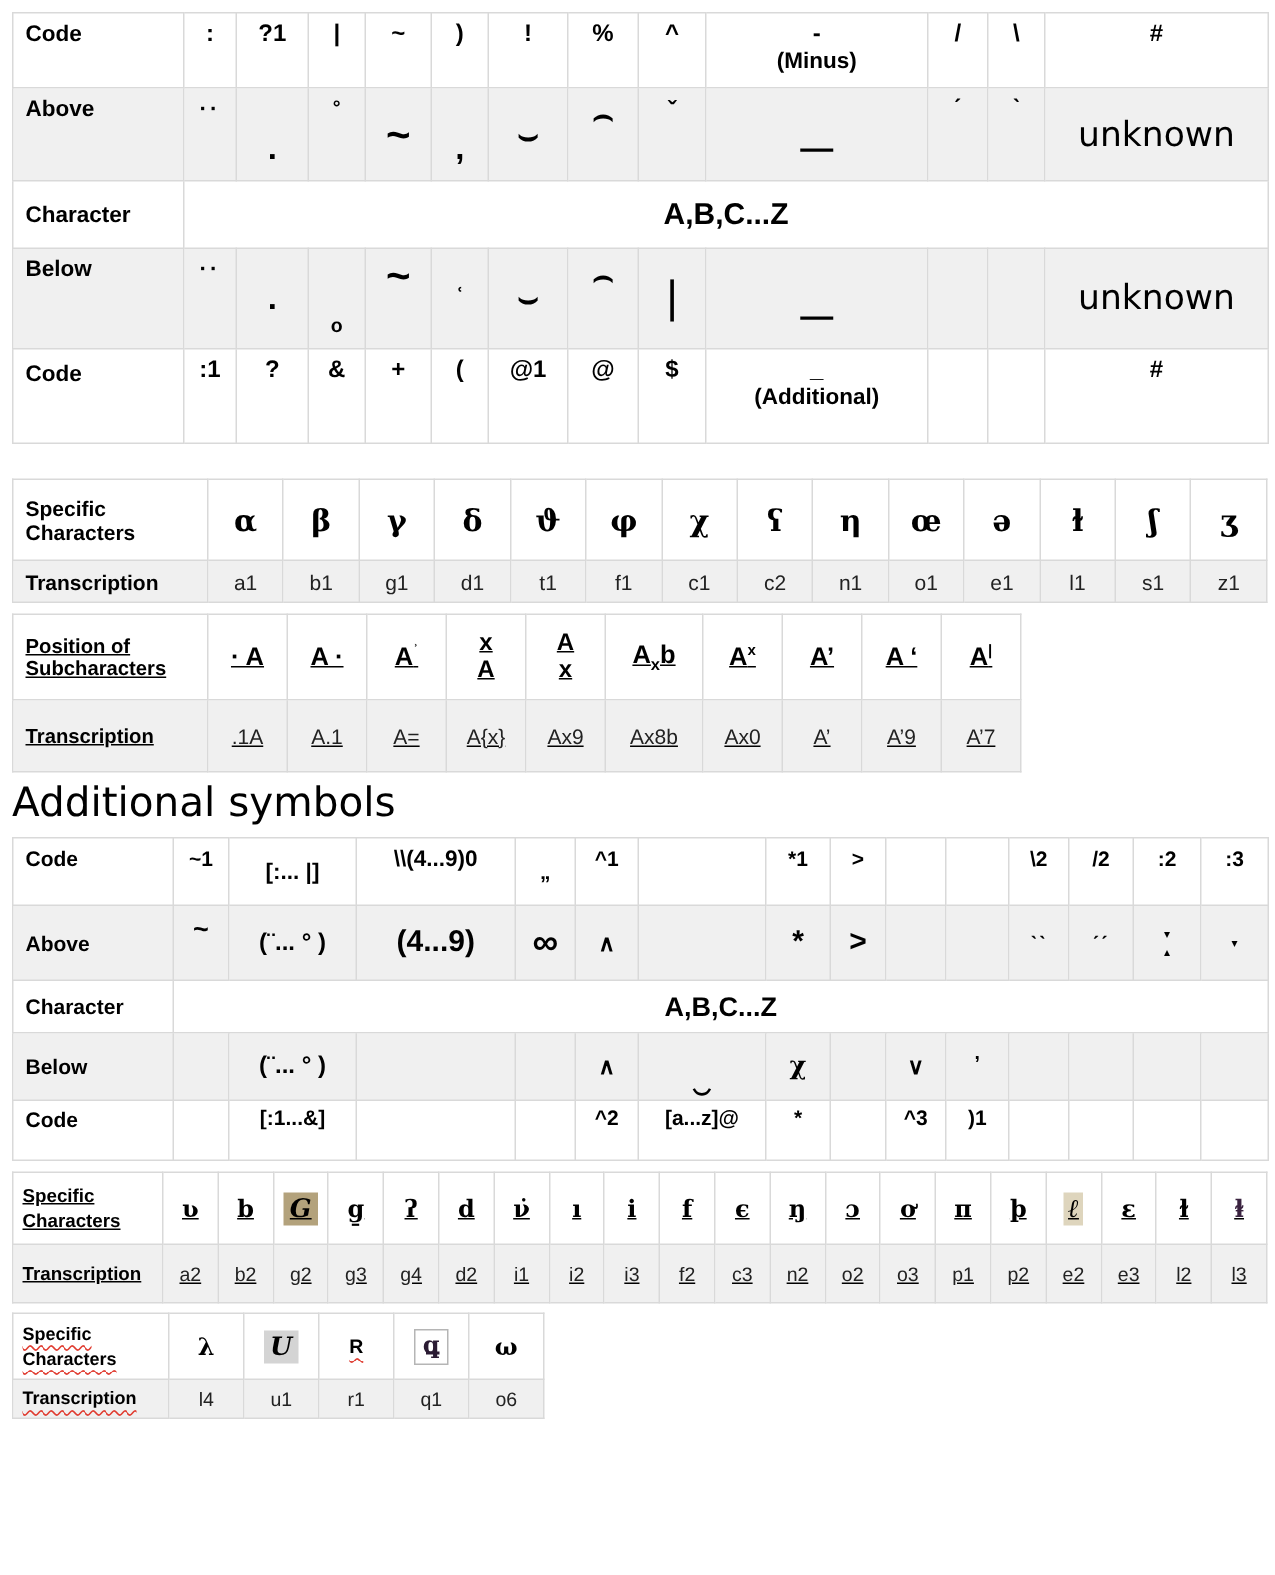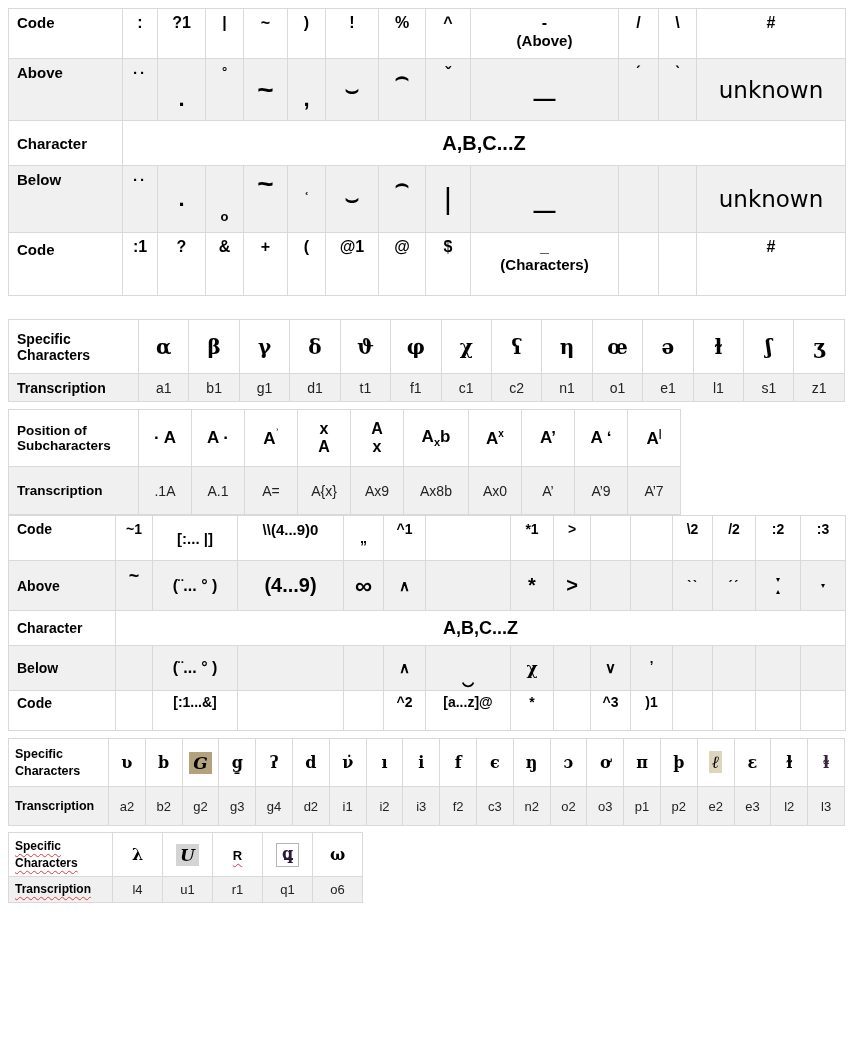--- a/index.html
+++ b/index.html
@@ -53,21 +53,21 @@
   sub.mk{font-size:11px;}
   .heading{font-size:27px;font-weight:400;font-family:"DejaVu Sans",sans-serif;margin:5px 0 7px 0;}
   .script{font-family:"DejaVu Serif",serif;font-style:italic;font-weight:700;font-size:17px;}
   .hl-tan{background:#b3a27c;padding:1px 4px;}
   .hl-pale{background:#ded5bd;padding:1px 3px;}
   .hl-gray{background:#d4d4d4;padding:1px 4px;}
   .purple{color:#3a2340;}
   .sq{text-decoration-line:underline;text-decoration-style:wavy;text-decoration-color:#e03c31;text-decoration-thickness:1px;text-underline-offset:3px;}
   .qbox{display:inline-block;border:1px solid #b5b5b5;background:#fff;padding:0 5px 3px 5px;position:relative;font-family:"DejaVu Serif",serif;font-weight:700;font-size:16px;color:#2b1b33;}
   .qbox::after{content:"";position:absolute;left:7px;bottom:6px;width:9px;height:2px;background:#2b1b33;}
-  .mt23{margin-top:23px;} .mt7{margin-top:7px;} .mt6{margin-top:6px;}
+  .mt23{margin-top:23px;} .mt7{margin-top:7px;text-decoration:underline;} .mt6{margin-top:6px;}
 </style>
 </head>
 <body>
 
 <div class="page">
 
   <table style="width:837px;">
     <colgroup>
       <col style="width:114px">
         <col style="width:35px">
@@ -89,21 +89,21 @@
       <td class="code vt">:</td>
       <td class="code vt">?1</td>
       <td class="code vt">|</td>
       <td class="code vt">~</td>
       <td class="code vt">)</td>
       <td class="code vt">!</td>
       <td class="code vt">%</td>
       <td class="code vt">^</td>
       <td class="vt">
         <div class="code">-</div>
-        <div class="note">(Above)</div>
+        <div class="note">(Minus)</div>
       </td>
       <td class="code vt">/</td>
       <td class="code vt">\</td>
       <td class="code vt">#</td>
     </tr>
     <tr class="band" style="height:62px">
       <td class="rowlabel vt">Above</td>
       <td class="dots vt">··</td>
       <td class="dot vb">.</td>
       <td class="ring vt">°</td>
@@ -141,21 +141,21 @@
       <td class="code vt">:1</td>
       <td class="code vt">?</td>
       <td class="code vt">&amp;</td>
       <td class="code vt">+</td>
       <td class="code vt">(</td>
       <td class="code vt">@1</td>
       <td class="code vt">@</td>
       <td class="code vt">$</td>
       <td class="vt">
         <div class="code">_</div>
-        <div class="note">(Characters)</div>
+        <div class="note">(Additional)</div>
       </td>
       <td></td>
       <td></td>
       <td class="code vt">#</td>
     </tr>
   </tbody>
     </table>
 
   <table class="mt23" style="width:837px;">
     <colgroup>
@@ -242,20 +242,21 @@
       <td class="trans">Ax9</td>
       <td class="trans">Ax8b</td>
       <td class="trans">Ax0</td>
       <td class="trans">A’</td>
       <td class="trans">A’9</td>
       <td class="trans">A’7</td>
     </tr>
   </tbody>
     </table>
 
+  <div class="heading">Additional symbols</div>
 
   <table style="width:837px;">
     <colgroup>
       <col style="width:107px">
         <col style="width:37px">
         <col style="width:85px">
         <col style="width:106px">
       <col style="width:40px">
         <col style="width:42px">
         <col style="width:85px">

